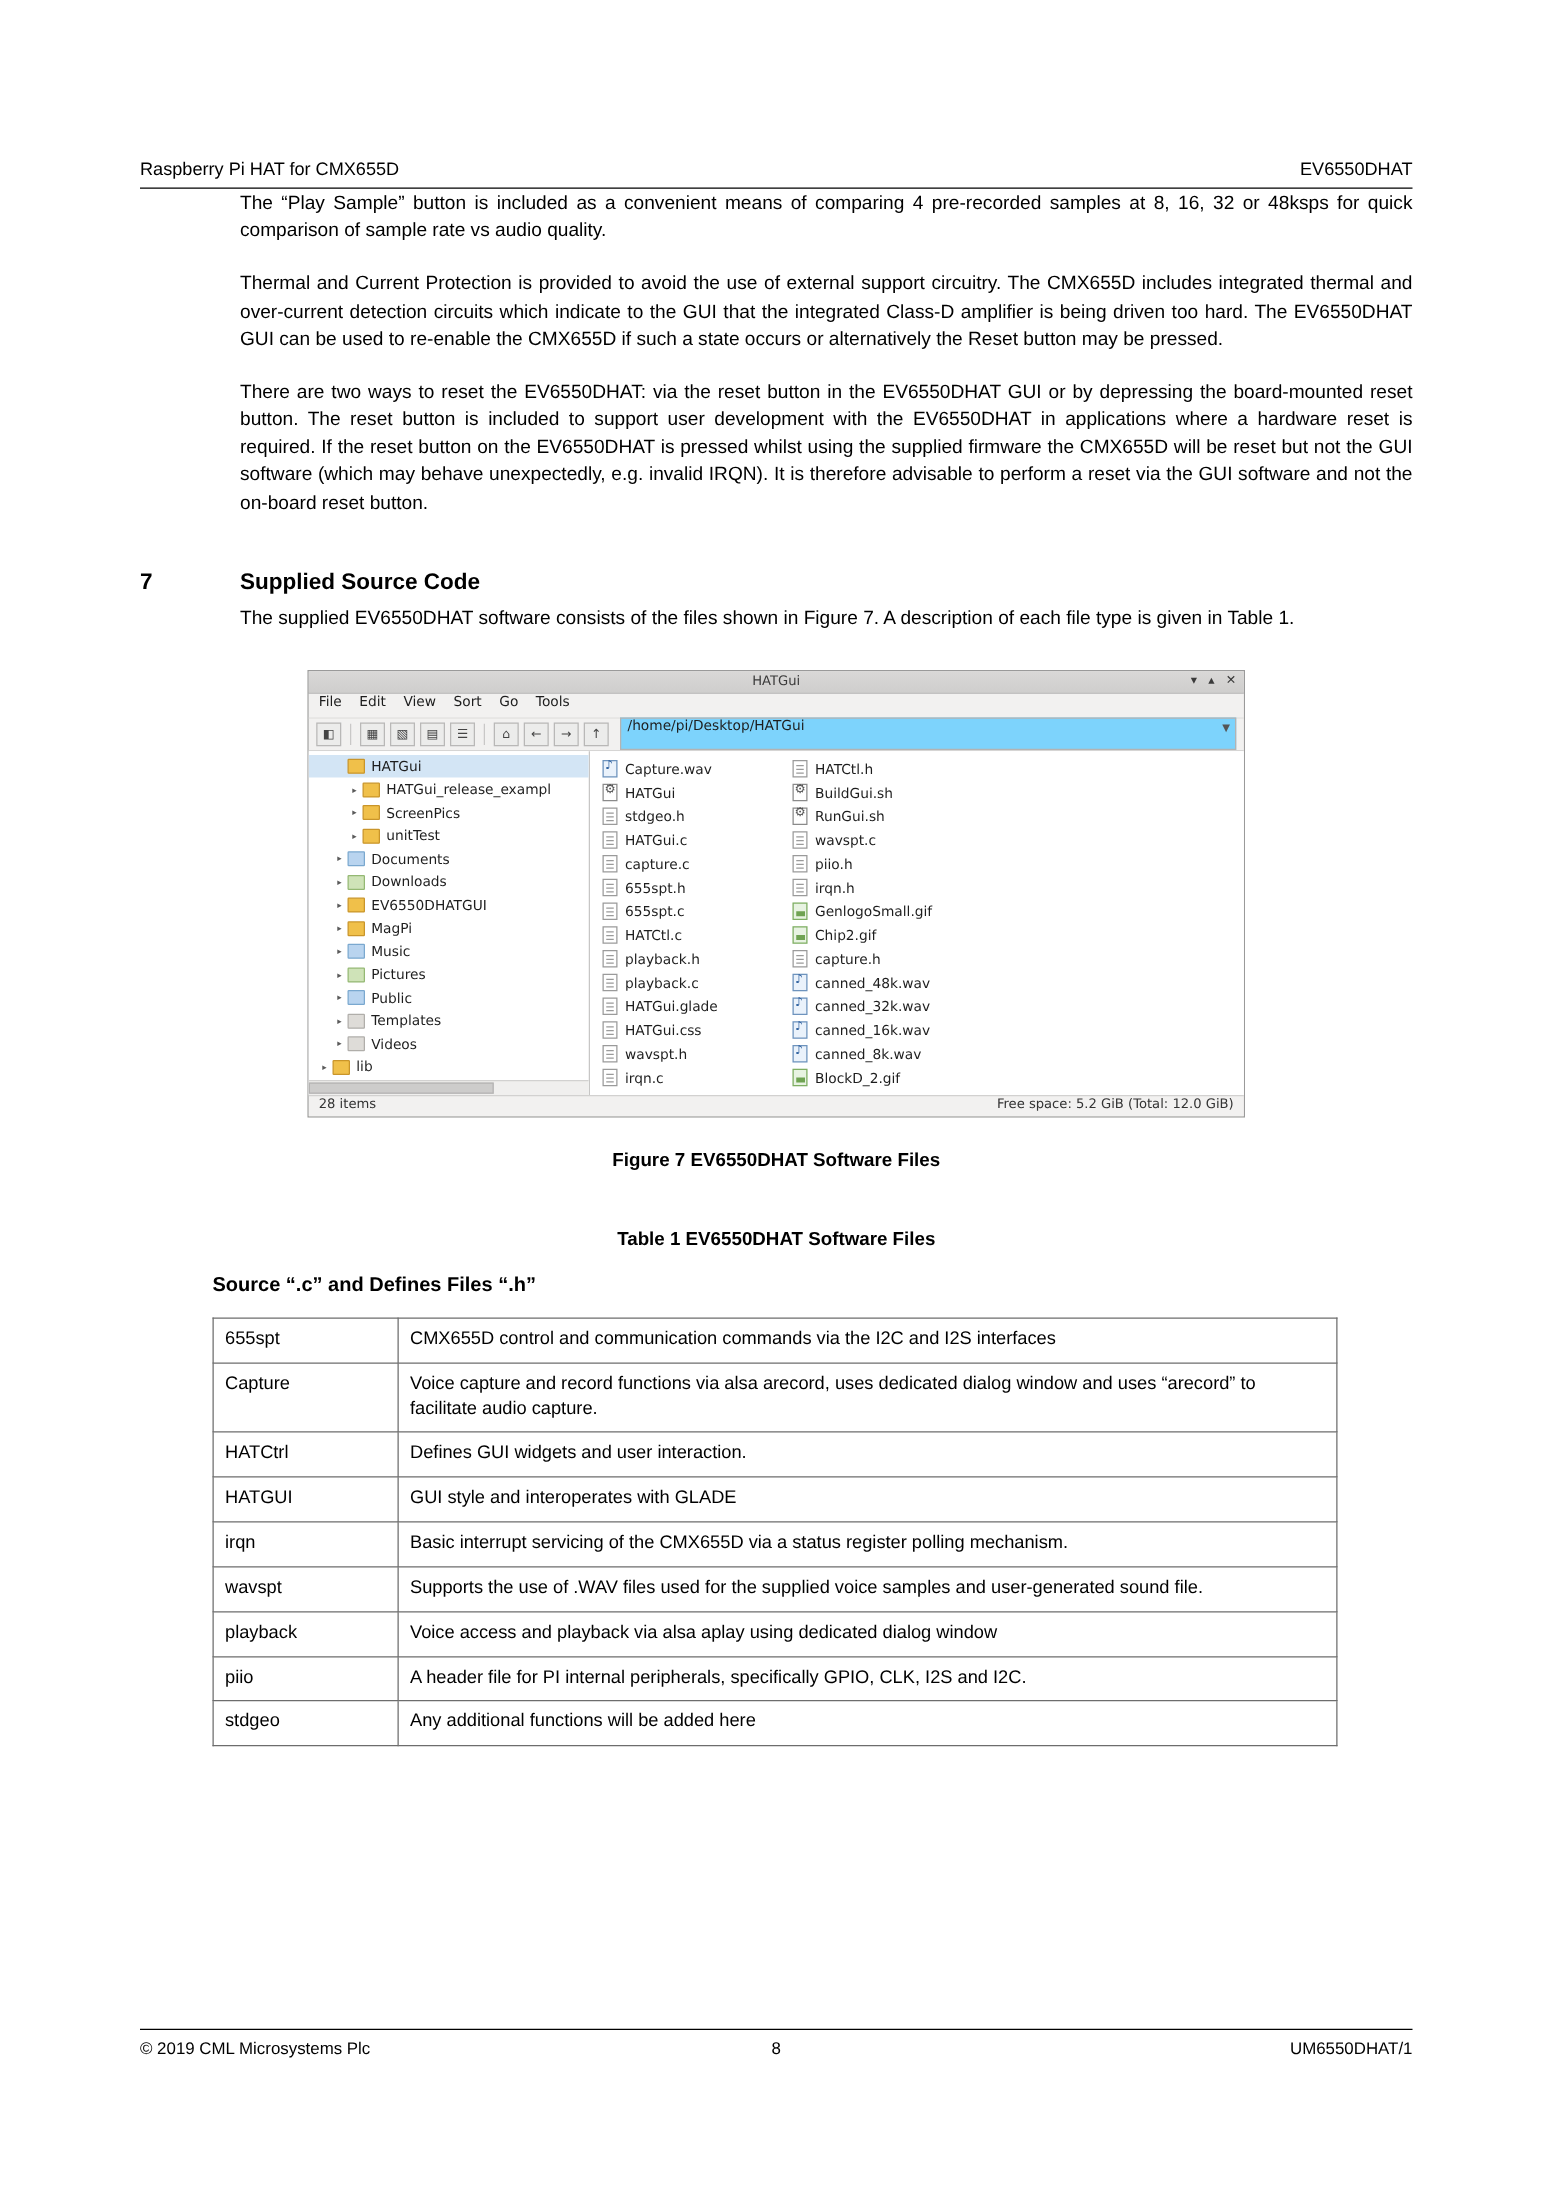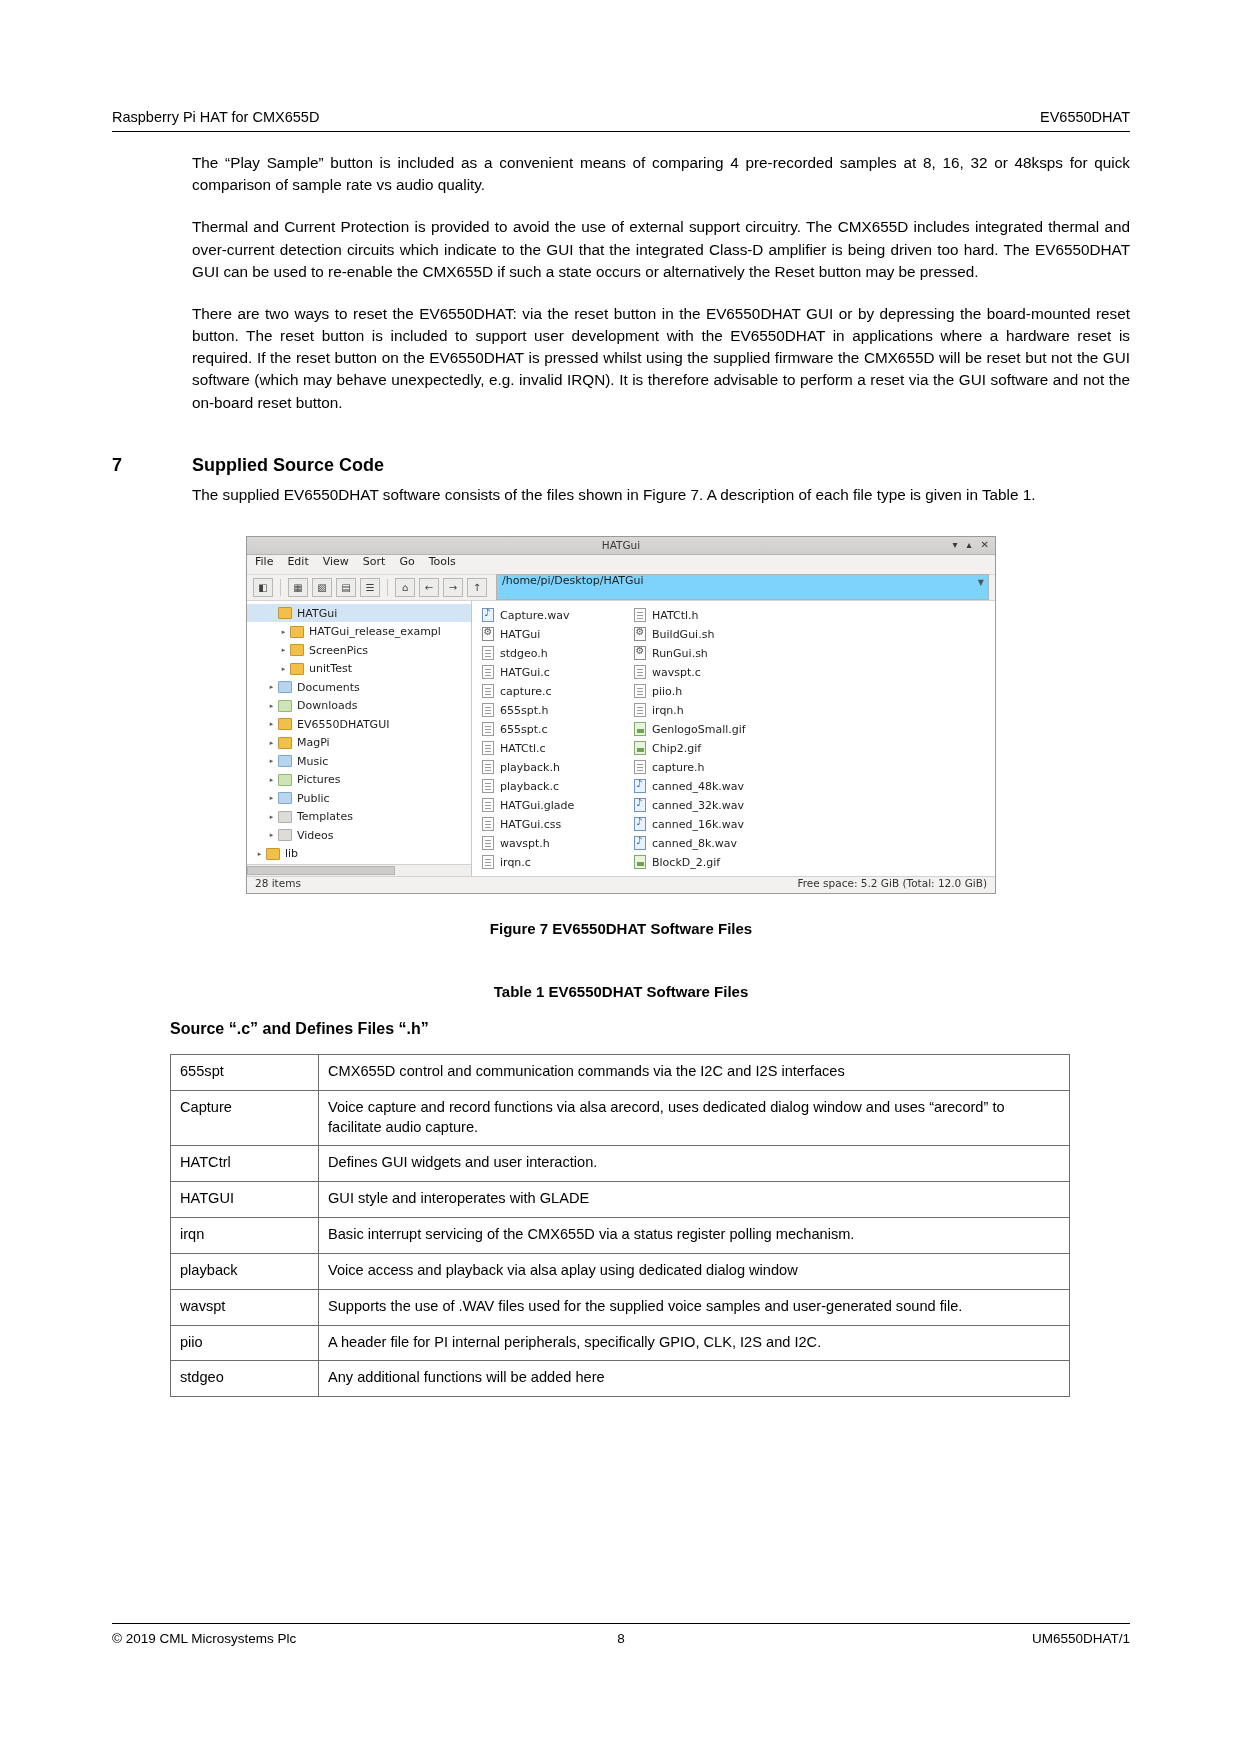--- a/index.html
+++ b/index.html
@@ -15,21 +15,21 @@
   .page {
     position: absolute;
     left: 0; top: 0;
     width: 1241px;
     height: 1754px;
     padding: 0;
   }
   
   .doc-header {
     position: absolute;
-    left: 112px; top: 109px; width: 1018px;
+    left: 112px; top: 128px; width: 1018px;
     display: flex; justify-content: space-between;
     font-size: 14.5px;
     padding-bottom: 6px;
     border-bottom: 1.2px solid #000;
   }
   
   .content {
     position: absolute;
     left: 112px; top: 152px; width: 1018px;
   }
@@ -465,26 +465,26 @@
         </tr>
         <tr>
           <td class="key">HATGUI</td>
           <td>GUI style and interoperates with GLADE</td>
         </tr>
         <tr>
           <td class="key">irqn</td>
           <td>Basic interrupt servicing of the CMX655D via a status register polling mechanism.</td>
         </tr>
         <tr>
+          <td class="key">wavspt</td>
+          <td>Supports the use of .WAV files used for the supplied voice samples and user-generated sound file.</td>
+        </tr>
+        <tr>
           <td class="key">playback</td>
           <td>Voice access and playback via alsa aplay using dedicated dialog window</td>
-        </tr>
-        <tr>
-          <td class="key">wavspt</td>
-          <td>Supports the use of .WAV files used for the supplied voice samples and user-generated sound file.</td>
         </tr>
         <tr>
           <td class="key">piio</td>
           <td>A header file for PI internal peripherals, specifically GPIO, CLK, I2S and I2C.</td>
         </tr>
         <tr>
           <td class="key">stdgeo</td>
           <td>Any additional functions will be added here</td>
         </tr>
       </tbody>

